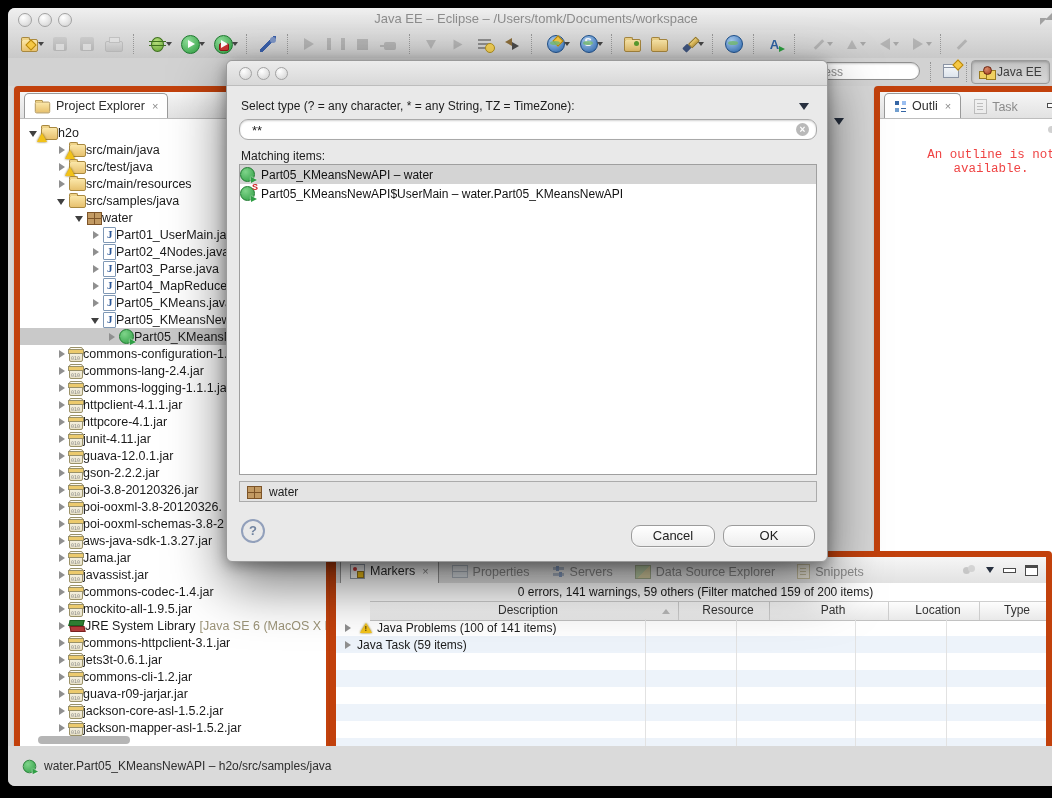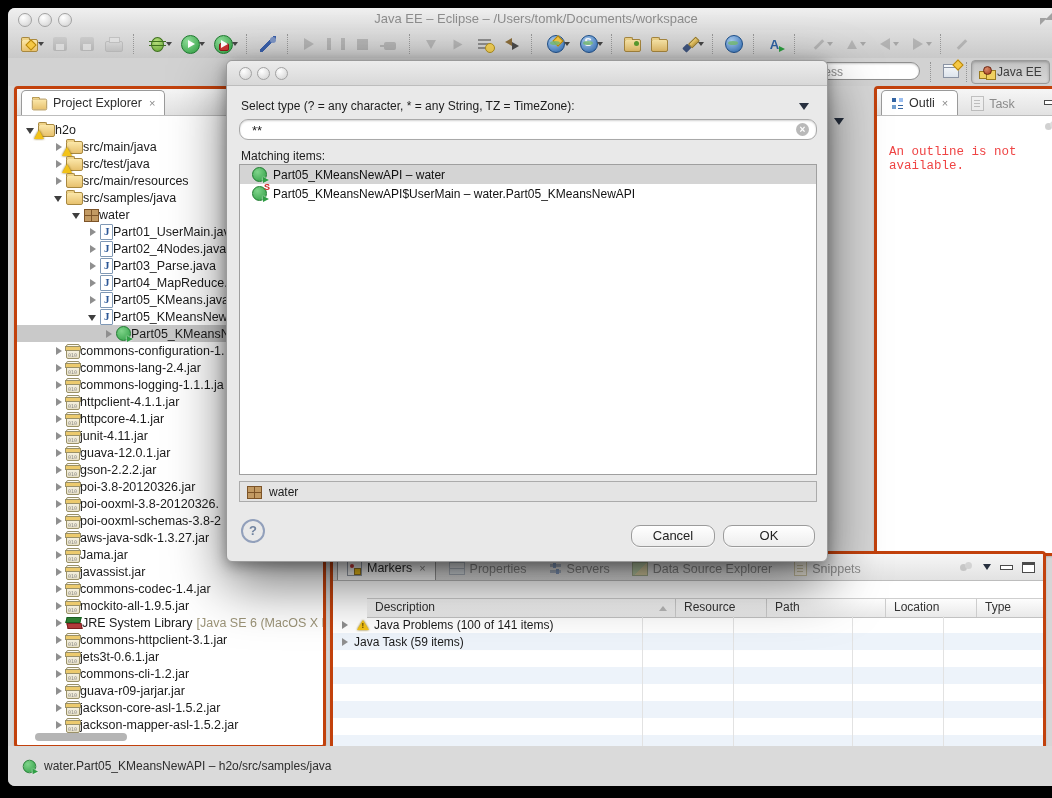--- a/index.html
+++ b/index.html
@@ -78,22 +78,22 @@
   .persp-btn.sel{background:linear-gradient(#c2c2c2,#d8d8d8);border:1px solid #9a9a9a;box-shadow:inset 0 1px 3px rgba(0,0,0,.25);}
   .persp-label{font-size:12px;color:#3c3c3c;}
   .ic-openpersp{width:14px;height:12px;border:1px solid #8a93a3;background:linear-gradient(#f7f9fb,#dde4ec);position:relative;}
   .ic-openpersp::before{content:"";position:absolute;left:0;top:2px;width:14px;height:1px;background:#8a93a3;}
   .ic-openpersp::after{content:"";position:absolute;right:-4px;top:-4px;width:6px;height:6px;background:#f6c844;border:1px solid #b8860b;transform:rotate(45deg);}
   .ic-javaee{width:14px;height:13px;position:relative;}
   .ic-javaee::before{content:"";position:absolute;left:0;bottom:0;width:6px;height:6px;background:#f0d060;border:1px solid #9a7a20;box-shadow:8px 0 0 #f0d060,8px 0 0 1px #9a7a20;}
   .ic-javaee::after{content:"";position:absolute;left:4px;top:0;width:7px;height:7px;border-radius:50%;background:radial-gradient(circle at 35% 30%,#d98a6a,#a33c1e);border:1px solid #6e2510;}
 
   
-  .panel{position:absolute;background:#fff;border:3px solid #c2410c;border-radius:4px;overflow:hidden;
-    box-shadow:0 1px 2px rgba(0,0,0,.15);}
+  .panel{position:absolute;background:#fff;border:6px solid #c2410c;border-radius:4px;overflow:hidden;
+    box-shadow:0 1px 2px rgba(0,0,0,.15);text-align:center;}
   .tabrow{position:absolute;left:0;top:0;right:0;height:26px;
     background:linear-gradient(#f6f6f6,#e2e2e2);border-bottom:1px solid #bdbdbd;display:flex;align-items:flex-end;}
   .tab{height:23px;display:flex;align-items:center;gap:5px;padding:0 9px;font-size:12.5px;color:#8b8b8b;
     border-radius:5px 5px 0 0;margin-left:4px;}
   .tab.active{background:#fff;border:1px solid #9a9a9a;border-bottom:none;color:#2e2e2e;height:24px;}
   .tab .x{color:#8a8a8a;font-size:11px;margin-left:2px;}
   .tabrow .rightctl{margin-left:auto;display:flex;align-items:center;gap:9px;padding-right:8px;height:26px;}
   .mini{width:11px;height:3px;border:1px solid #4a4a4a;background:#fff;}
   .maxi{width:11px;height:9px;border:1px solid #4a4a4a;background:#fff;position:relative;}
   .maxi::before{content:"";position:absolute;left:0;right:0;top:0;height:2px;background:#4a4a4a;}
@@ -187,21 +187,21 @@
   .dlg-label-chev{position:absolute;right:18px;top:42px;width:0;height:0;
     border-left:5px solid transparent;border-right:5px solid transparent;border-top:7px solid #27303f;}
   .dlg-field{position:absolute;left:12px;top:58px;width:578px;height:21px;background:#fff;
     border:1px solid #a9a9a9;border-radius:9px;box-shadow:inset 0 1px 2px rgba(0,0,0,.18);
     font-size:13px;color:#222;line-height:21px;padding:0 24px 0 12px;box-sizing:border-box;}
   .clear-ic{position:absolute;right:18px;top:62px;width:13px;height:13px;border-radius:50%;background:#b9b9b9;
     color:#fff;font:bold 10px/13px "Liberation Sans",sans-serif;text-align:center;}
   .dlg-matching{position:absolute;left:14px;top:88px;font-size:12px;color:#1c1c1c;}
   .dlg-list{position:absolute;left:12px;top:103px;width:578px;height:311px;background:#fff;
     border:1px solid #9f9f9f;box-sizing:border-box;overflow:hidden;}
-  .dlg-item{height:19px;display:flex;align-items:center;gap:6px;padding-left:12px;font-size:12px;color:#111;white-space:nowrap;}
+  .dlg-item{height:19px;display:flex;align-items:center;gap:6px;padding-left:0;font-size:12px;color:#111;white-space:nowrap;}
   .dlg-item.sel{background:#d4d4d4;}
   .dlg-qual{position:absolute;left:12px;top:420px;width:578px;height:21px;background:#e4e4e4;
     border:1px solid #ababab;box-sizing:border-box;display:flex;align-items:center;gap:7px;padding-left:7px;
     font-size:12px;color:#1c1c1c;}
   .dlg-help{position:absolute;left:14px;top:458px;width:20px;height:20px;border-radius:50%;
     border:2px solid #92a0bb;color:#71839f;font:bold 13px/20px "Liberation Sans",sans-serif;text-align:center;box-sizing:content-box;}
   .macbtn{position:absolute;top:464px;height:20px;border:1px solid #9b9b9b;border-radius:9px;
     background:linear-gradient(#ffffff,#ededed);box-shadow:0 1px 1px rgba(255,255,255,.7);
     font-size:13px;color:#222;text-align:center;line-height:20px;}
 
@@ -594,20 +594,21 @@
           <span class="ic ic-snip" style="opacity:.55"></span>
           <span>Snippets</span>
         </div>
         <div class="rightctl">
           <span class="dots"></span>
           <span class="chev"></span>
           <span class="mini"></span>
           <span class="maxi"></span>
         </div>
       </div>
+      <div class="mk-summary">0 errors, 141 warnings, 59 others (Filter matched 159 of 200 items)</div>
       <div class="mk-header">
         <span class="mk-h sortasc" style="width:309px">Description</span>
         <span class="mk-h" style="width:91px">Resource</span>
         <span class="mk-h" style="width:119px">Path</span>
         <span class="mk-h" style="width:91px">Location</span>
         <span class="mk-h" style="flex:1;border-right:none">Type</span>
       </div>
       <div class="mk-rows">
         <span class="cline" style="left:309px"></span>
         <span class="cline" style="left:400px"></span>

